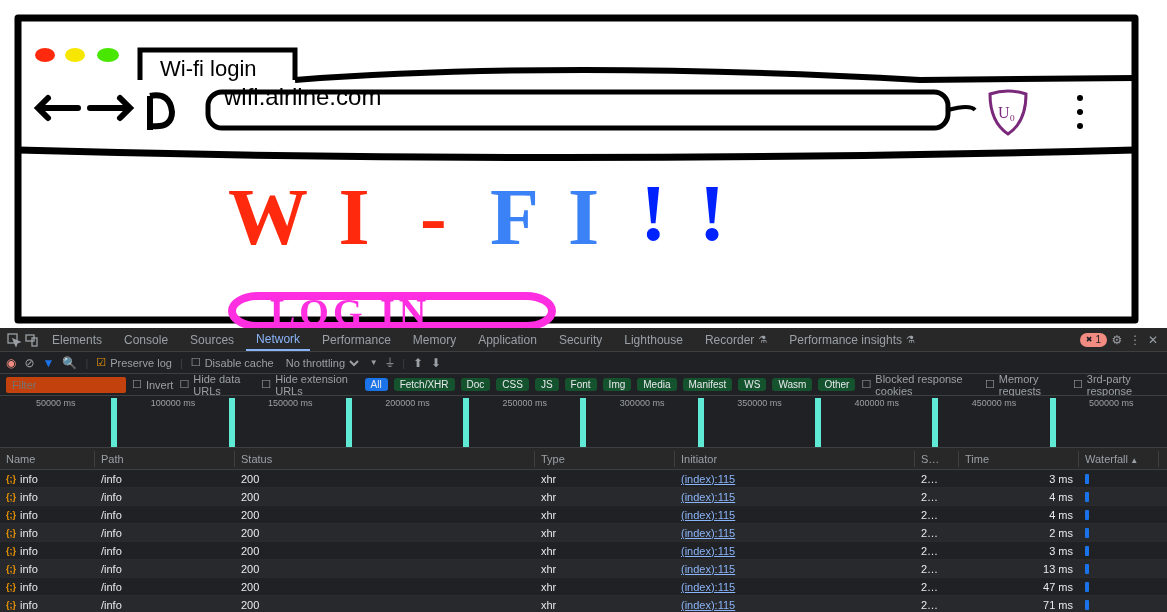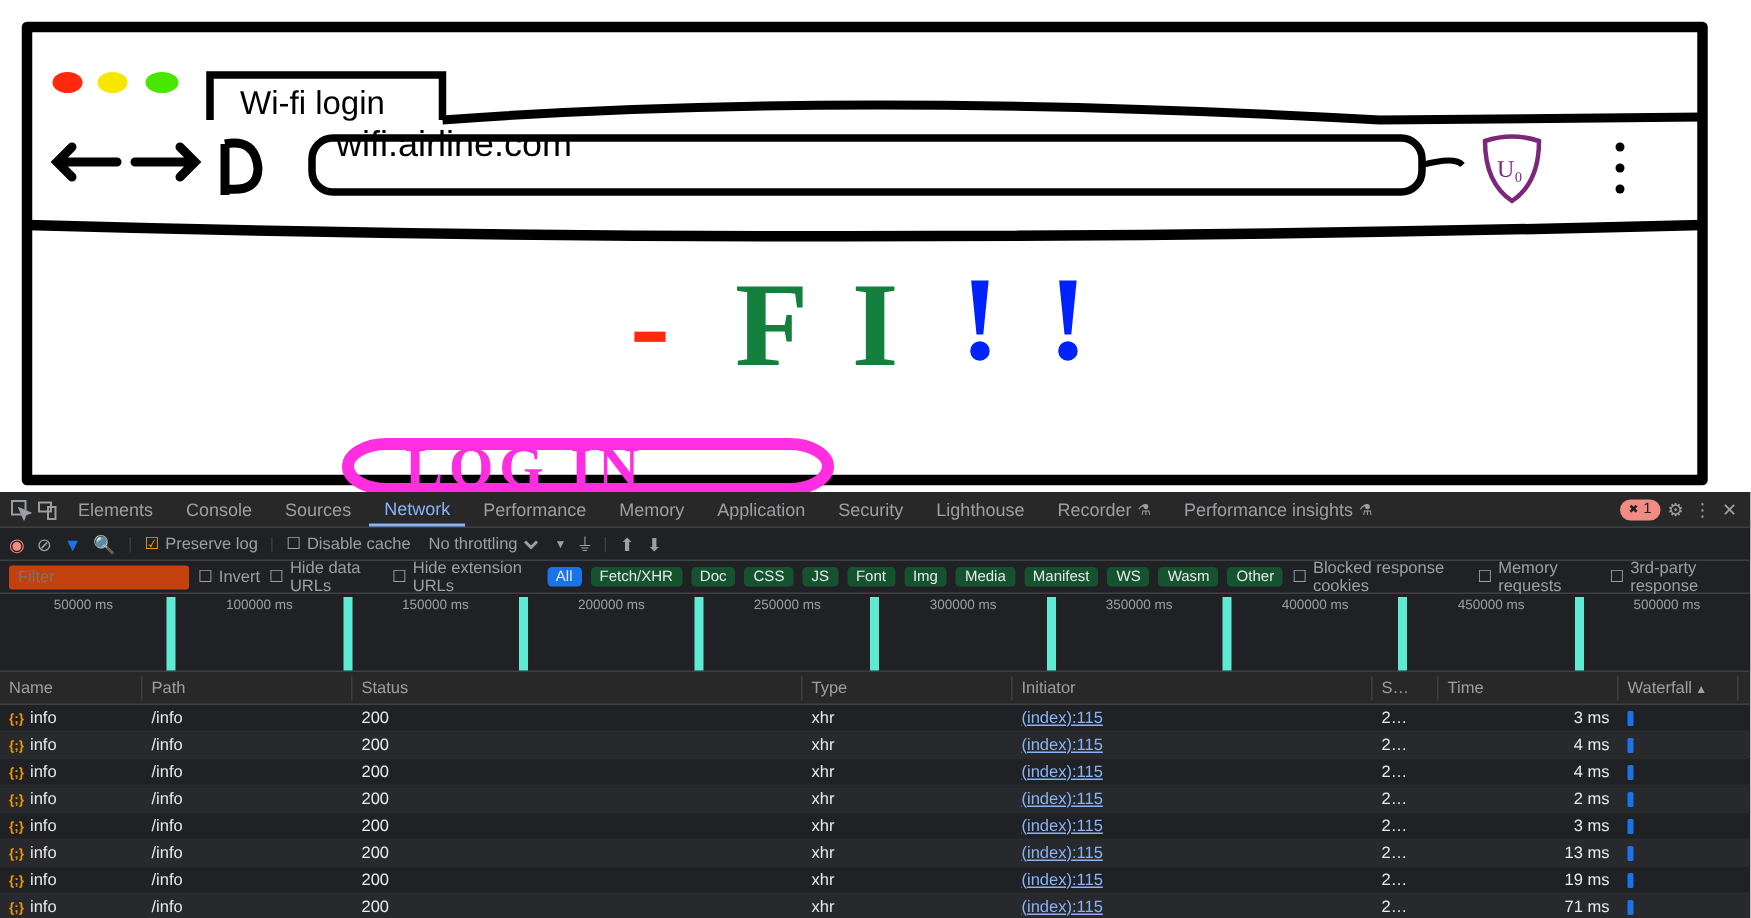--- a/index.html
+++ b/index.html
@@ -91,22 +91,23 @@
     <circle cx="1080" cy="98" r="3" fill="#000"></circle>
     <circle cx="1080" cy="112" r="3" fill="#000"></circle>
     <circle cx="1080" cy="126" r="3" fill="#000"></circle>
 
     <rect x="232" y="296" width="320" height="30" rx="26" fill="none" stroke="#ff2ee0" stroke-width="8"></rect>
   </svg>
 
   <div style="position:absolute; left:160px; top:56px; font-size:22px;">Wi-fi login</div>
   <div style="position:absolute; left:224px; top:83px; font-size:24px;">wifi.airline.com</div>
 
+  <span class="page-title-glyph" style="left:228px; top:172px; color:#ff2a0e;">W I</span>
   <span class="page-title-glyph" style="left:420px; top:172px; color:#ff2a0e;">-</span>
-  <span class="page-title-glyph" style="left:490px; top:172px; color:#15803d;">F I</span>
+  <span class="page-title-glyph" style="left:490px; top:172px; color:#3b82f6;">F I</span>
   <span class="page-title-glyph" style="left:640px; top:168px; color:#0022ff;">! !</span>
 
   <div style="position:absolute; left:270px; top:290px; font-family:'Comic Sans MS',cursive; font-size:38px; font-weight:bold; color:#ff2ee0; letter-spacing:4px;">LOG IN</div>
 </div>
 
 <div class="devtools">
 
   <div class="dt-tabs">
     <span class="dt-icon">
       <svg width="14" height="14" viewBox="0 0 14 14" fill="none" stroke="#9aa0a6" stroke-width="1.3">
@@ -301,21 +302,21 @@
         <div class="dt-tr">
           <div class="name-cell">
             <span class="jsbadge">{;}</span>
             <span>info</span>
           </div>
           <div>/info</div>
           <div>200</div>
           <div>xhr</div>
           <div><span class="link">(index):115</span></div>
           <div>2…</div>
-          <div class="timecell">19 ms</div>
+          <div class="timecell">47 ms</div>
           <div>
             <div class="wfbar"></div>
           </div>
         </div>
         <div class="dt-tr">
           <div class="name-cell">
             <span class="jsbadge">{;}</span>
             <span>info</span>
           </div>
           <div>/info</div>

